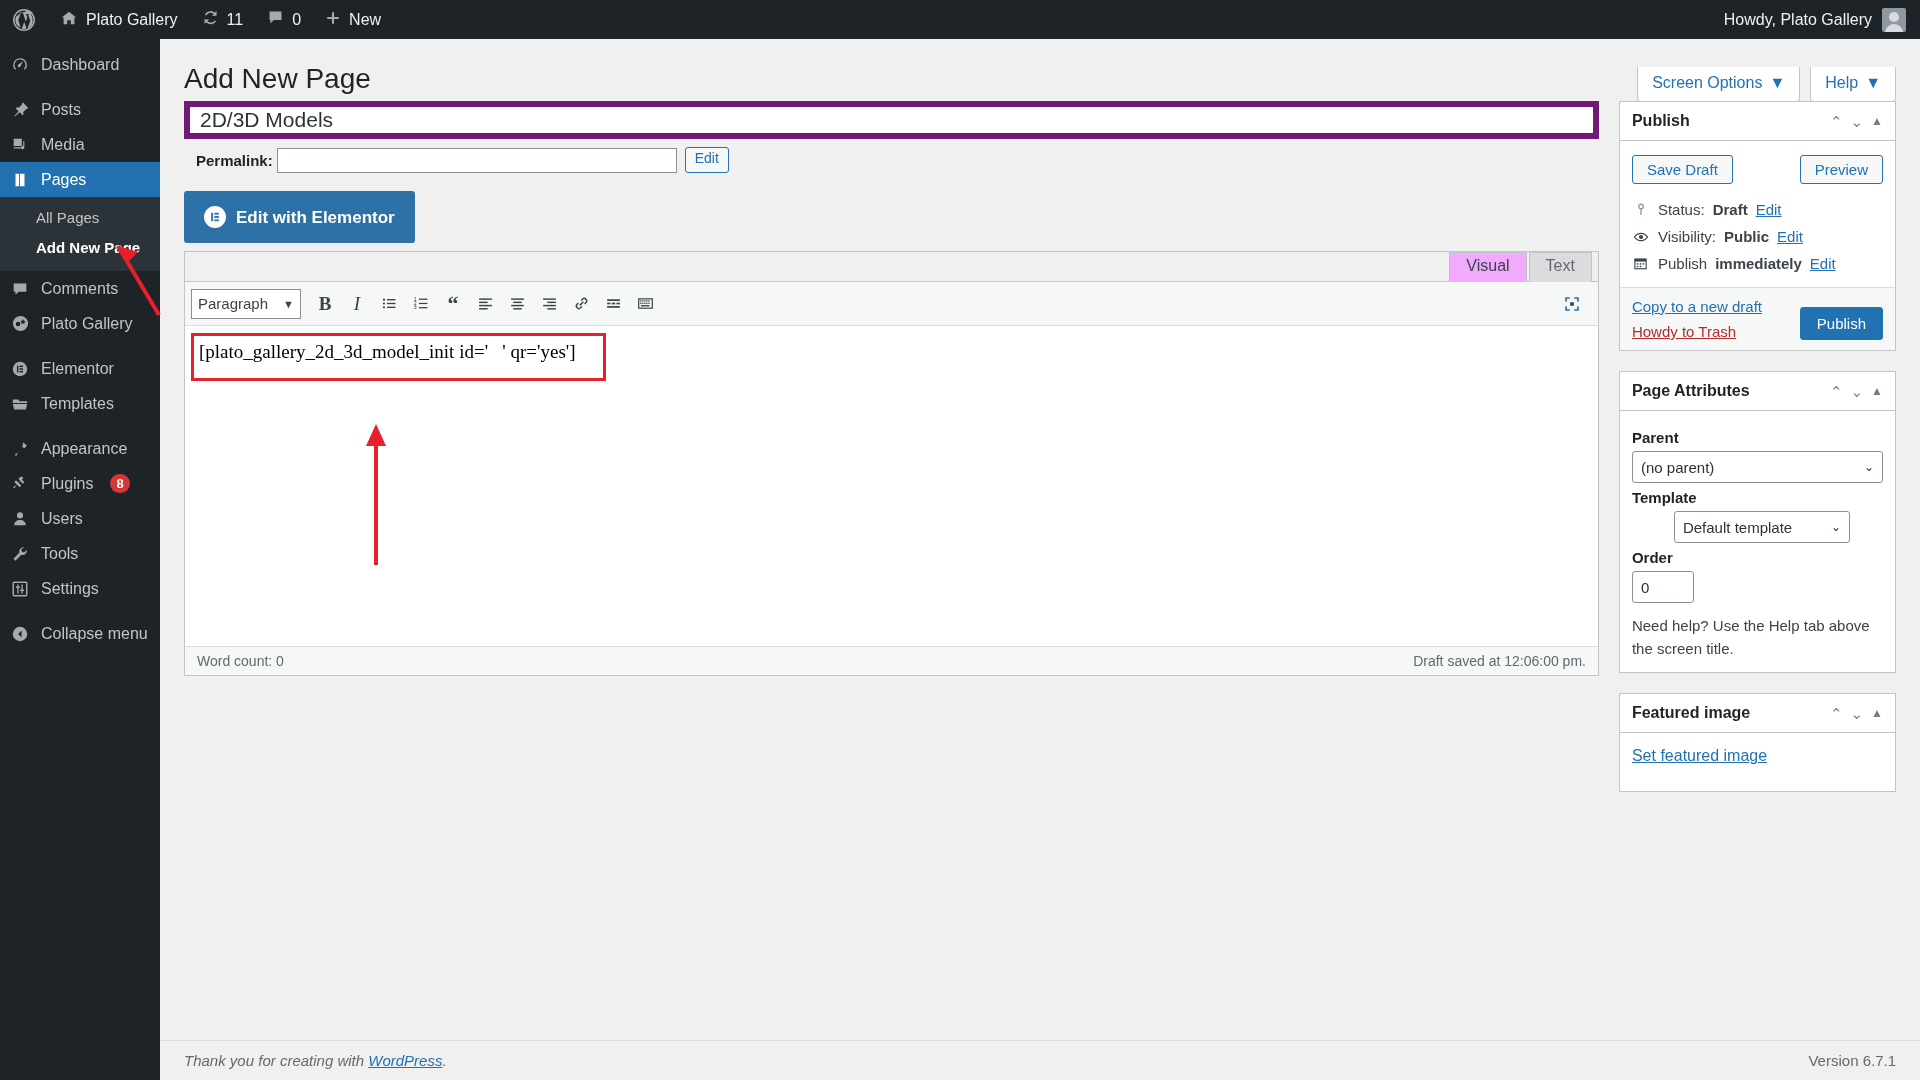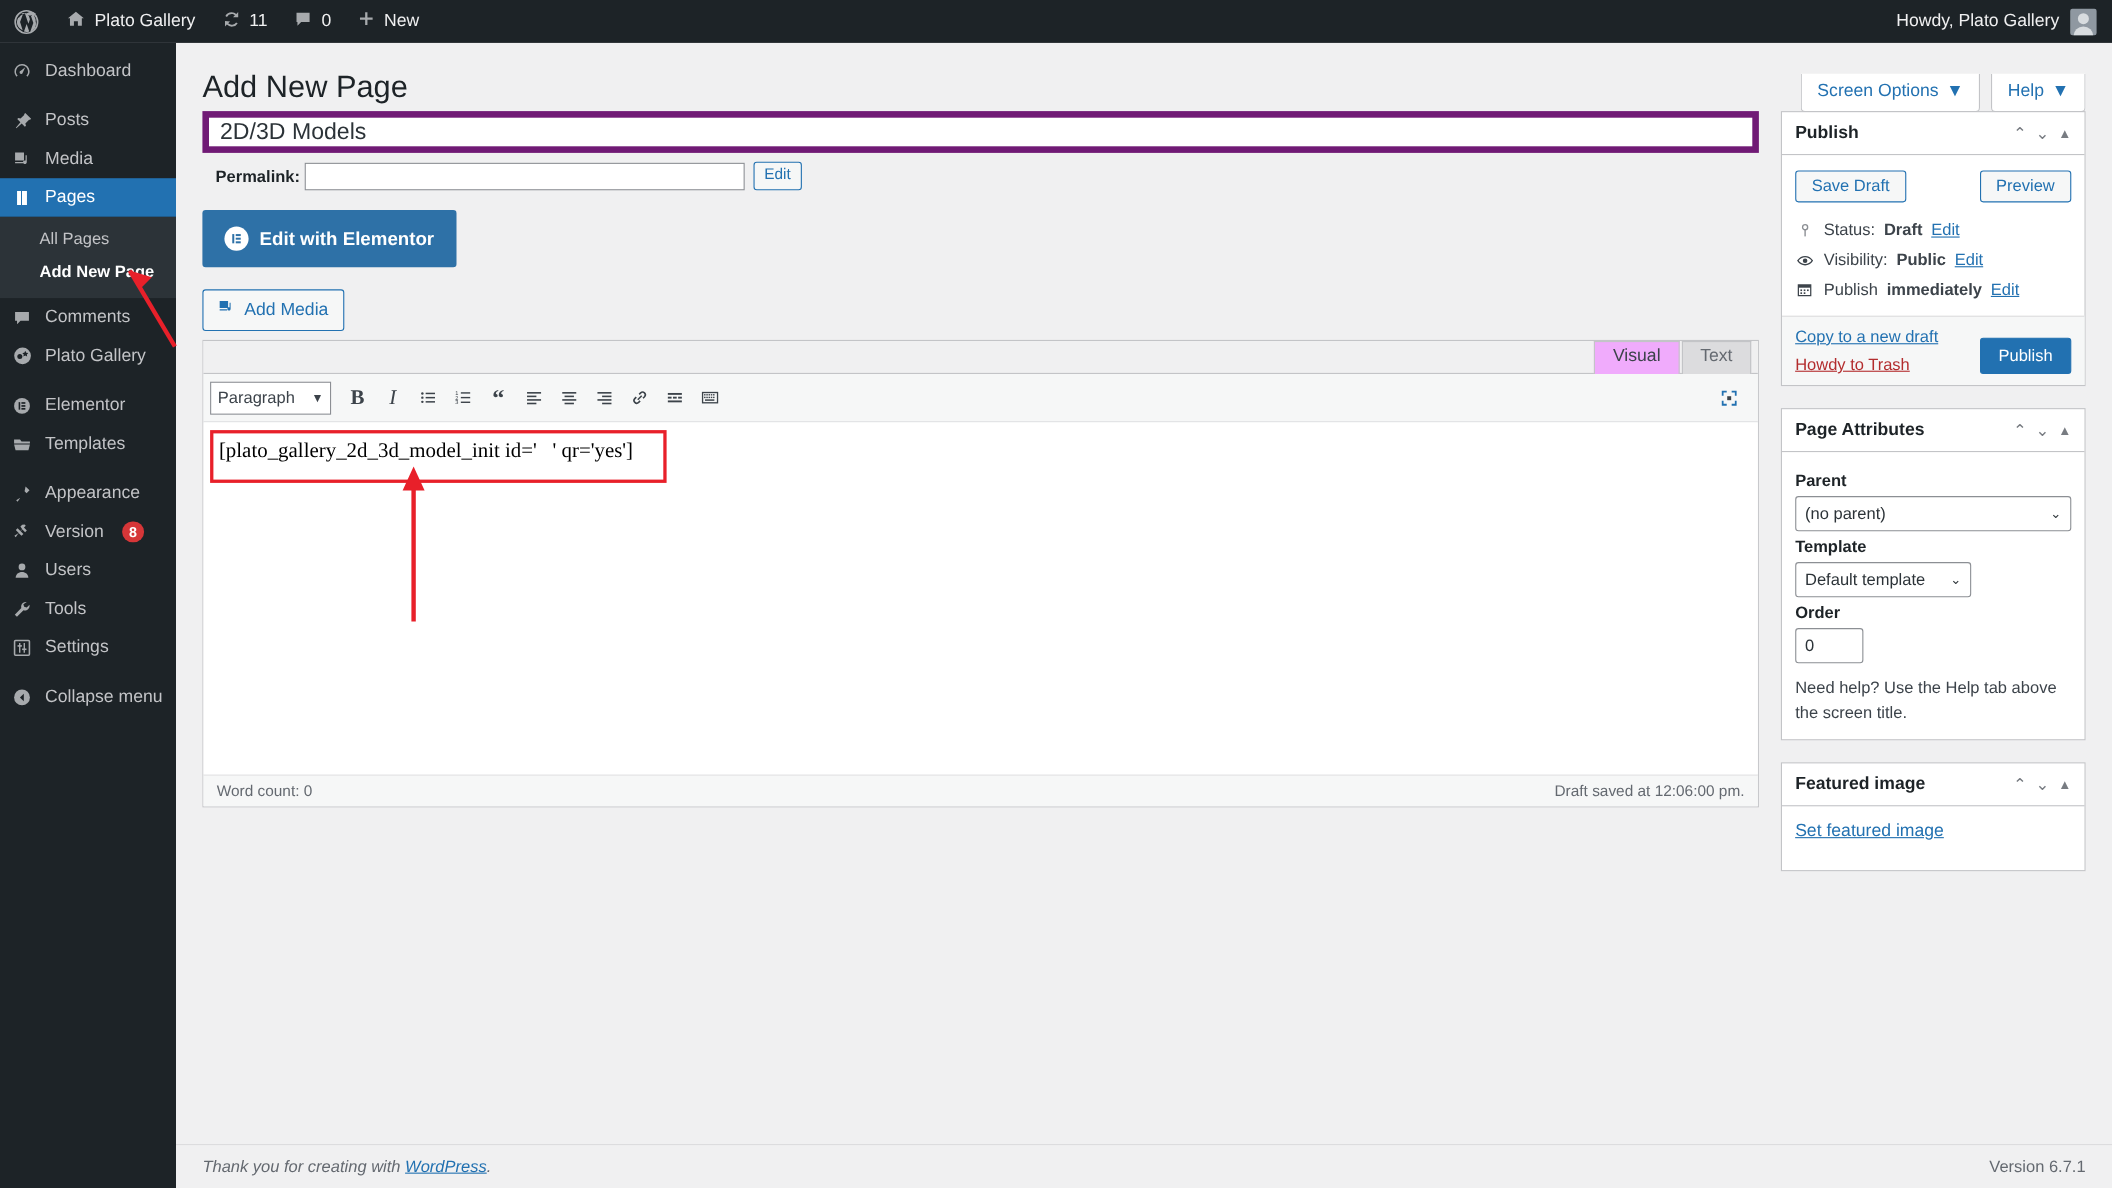--- a/index.html
+++ b/index.html
@@ -149,21 +149,21 @@
     background: #2271b1; color: #fff; border: 1px solid #2271b1; border-radius: 3px;
     font-size: 15px; padding: 7px 16px;
   }
   .attr-label { font-size: 15px; color: #1d2327; font-weight: bold; padding: 6px 0 5px 0; }
   .sel {
     border: 1px solid #8c8f94; border-radius: 3px; background: #fff; height: 32px;
     display: flex; align-items: center; justify-content: space-between;
     font-size: 15px; color: #2c3338; padding: 0 8px;
   }
   .sel.full { width: 100%; }
-  .sel.tpl { width: 160px; }
+  .sel.tpl { width: 176px; margin-left: 42px; }
   .num-input { width: 62px; height: 32px; border: 1px solid #8c8f94; border-radius: 3px;
     font-size: 15px; color: #2c3338; padding: 0 8px; background:#fff; display:flex; align-items:center;}
   .help-txt { font-size: 15px; color: #3c434a; line-height: 1.5; padding-top: 12px; }
 
   
   #wpfooter {
     position: absolute; bottom: 0; left: 160px; width: 1760px; height: 40px;
     border-top: 1px solid #dcdcde; display: flex; align-items: center;
     justify-content: space-between; padding: 0 24px; font-size: 15px; color: #646970;
   }
@@ -323,21 +323,21 @@
     </span>
     <span>Appearance</span>
   </div>
 
   <div class="menu-item">
     <span class="ico">
       <svg width="18" height="18" viewBox="0 0 20 20">
           <path fill="currentColor" d="m12.6 2 1.2 1.2-1.8 1.8 2.9 3-1.8 1.8L10.2 6.8 8.4 8.6l3 3-1.9 1.9-3-3-2.8 4.4-1.4-1.4 4.4-2.8-3-3 1.9-1.9 3 3 1.8-1.8-2-2.9 1.8-1.8z"></path>
         </svg>
     </span>
-    <span>Version</span>
+    <span>Plugins</span>
     <span class="badge">8</span>
   </div>
 
   <div class="menu-item">
     <span class="ico">
       <svg width="18" height="18" viewBox="0 0 20 20">
           <circle cx="10" cy="6" r="3.4" fill="currentColor"></circle>
           <path fill="currentColor" d="M3.6 17c0-3.5 2.9-5.8 6.4-5.8s6.4 2.3 6.4 5.8z"></path>
         </svg>
     </span>
@@ -414,31 +414,20 @@
                 <rect x="4.5" y="4" width="2.6" height="12" fill="#2e71a7"></rect>
                 <rect x="9" y="4" width="6.5" height="2.6" fill="#2e71a7"></rect>
                 <rect x="9" y="8.7" width="6.5" height="2.6" fill="#2e71a7"></rect>
                 <rect x="9" y="13.4" width="6.5" height="2.6" fill="#2e71a7"></rect>
               </svg>
           </span>
           <span>Edit with Elementor</span>
         </div>
       </div>
 
-      <div id="wp-content-media-buttons">
-        <span id="insert-media-button">
-          <span>
-            <svg width="17" height="17" viewBox="0 0 20 20">
-                <path fill="#2271b1" d="M2 3h9v7.5H2zm1.5 5.5 1.6-2 1.2 1.4 1.7-2.1 1.8 2.7zM12.6 5h1.1v6.6c0 .95-.78 1.7-1.75 1.7s-1.75-.76-1.75-1.7.78-1.7 1.75-1.7c.23 0 .45.04.65.1z"></path>
-                <path fill="#2271b1" d="M2 12h8.1v1.3H2z"></path>
-              </svg>
-          </span>
-          <span>Add Media</span>
-        </span>
-      </div>
 
       <div id="postdivrich">
 
         <div id="editor-tabs">
           <div class="ed-tab active">Visual</div>
           <div class="ed-tab">Text</div>
         </div>
 
         <div id="ed-toolbar">
           <div class="fmt-select">

